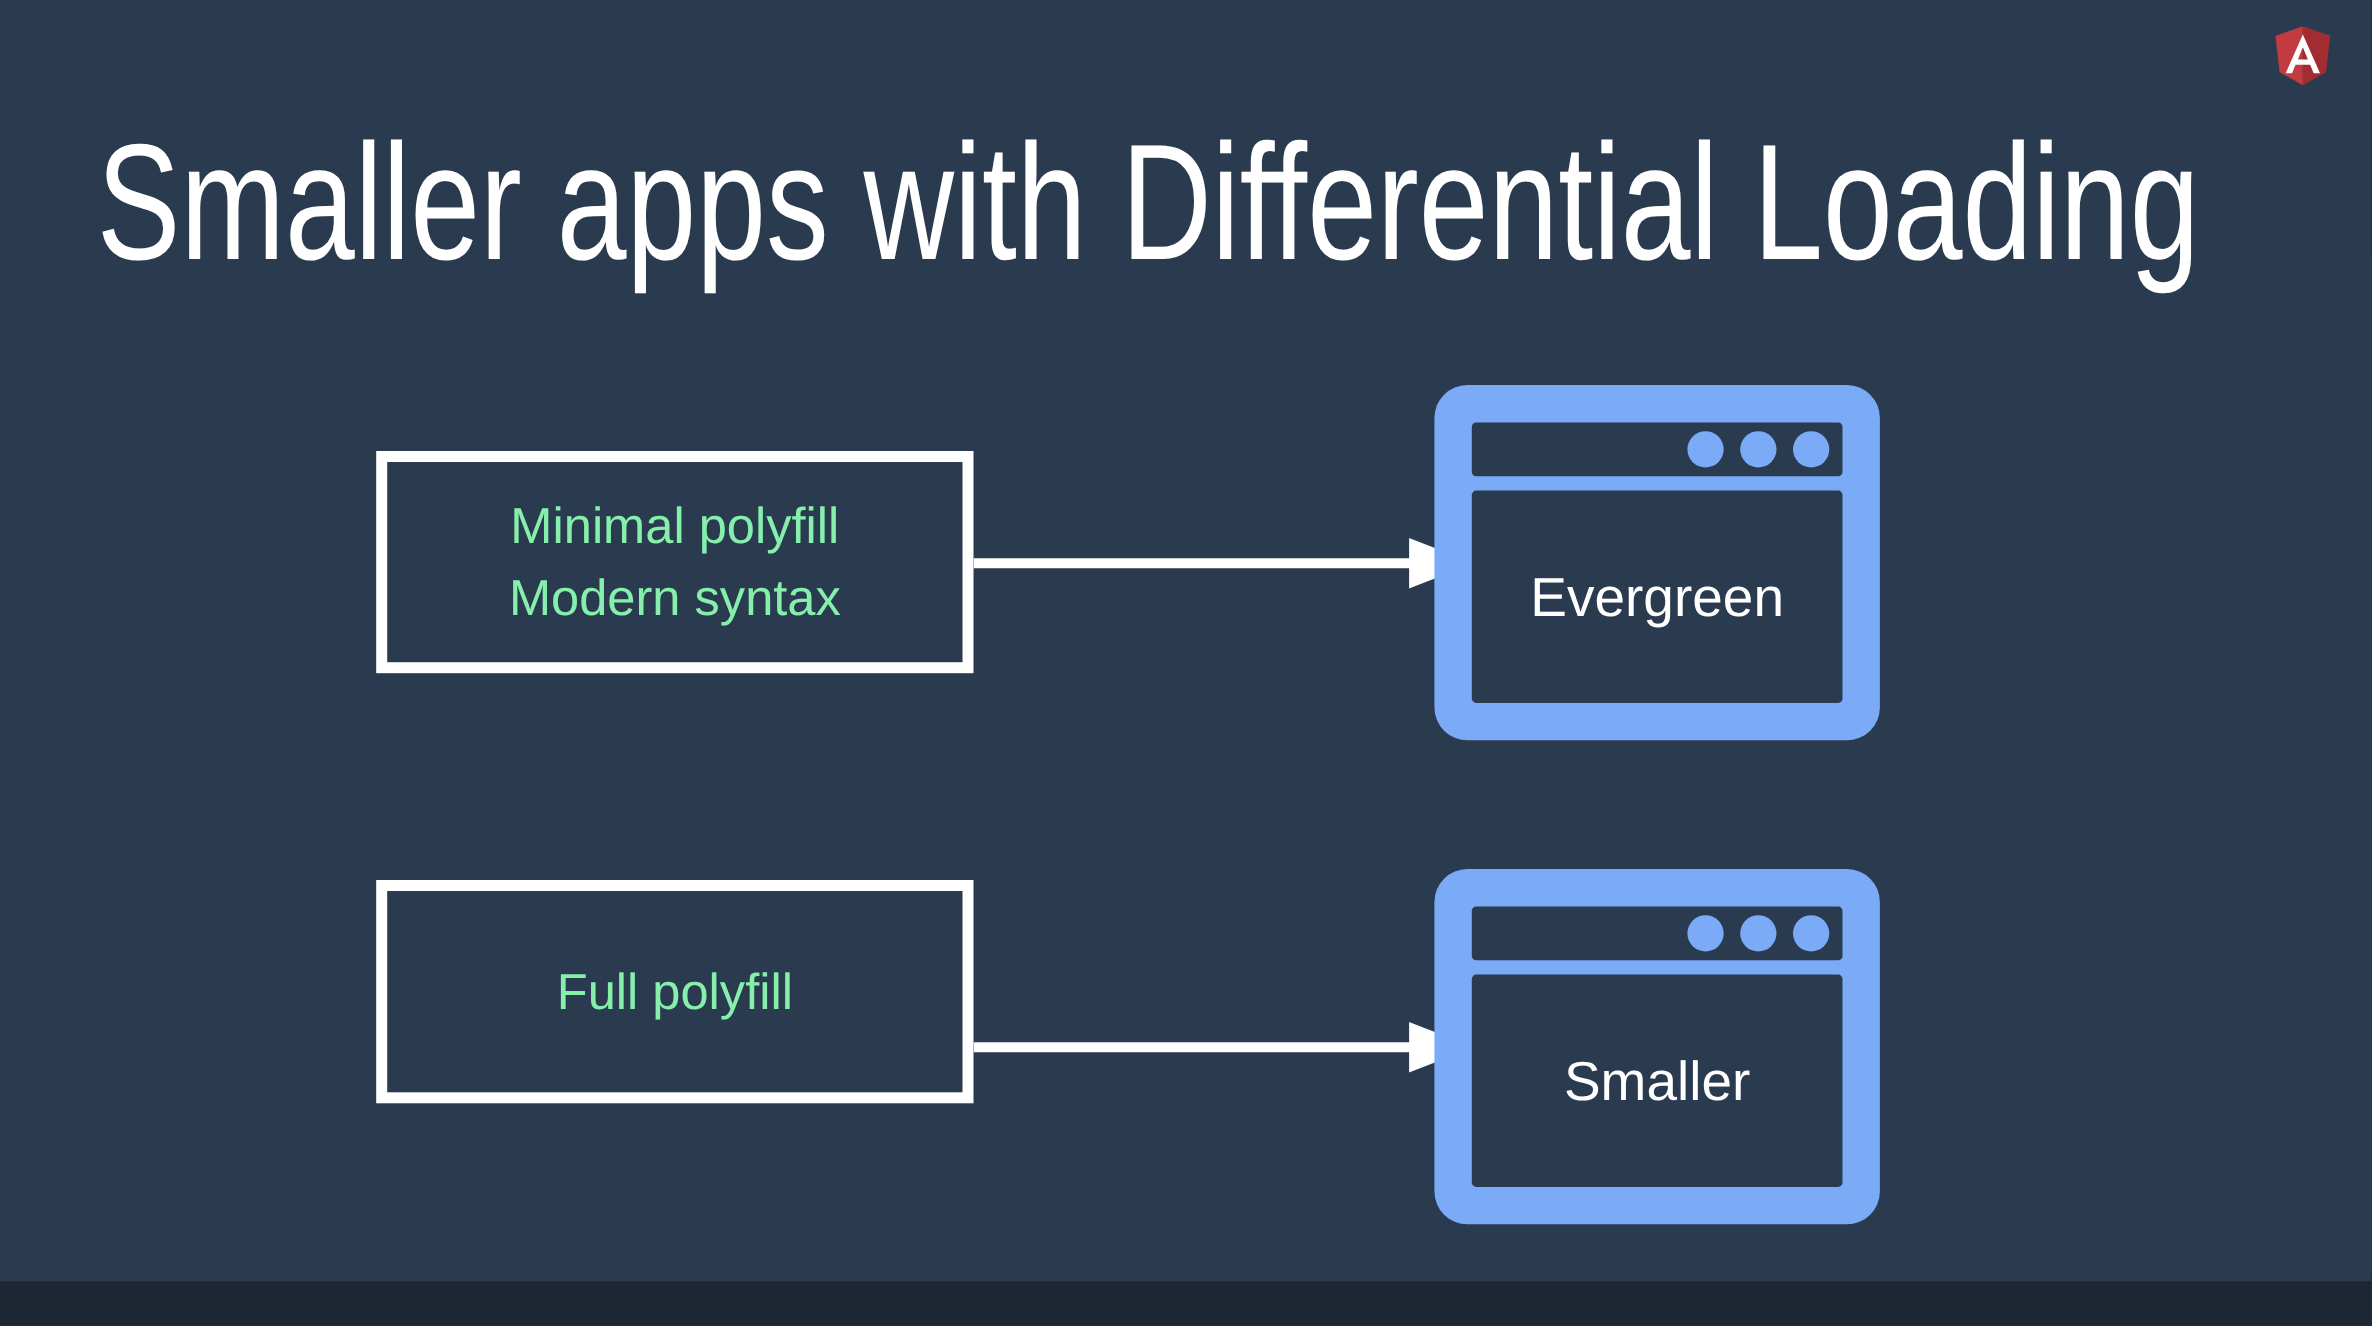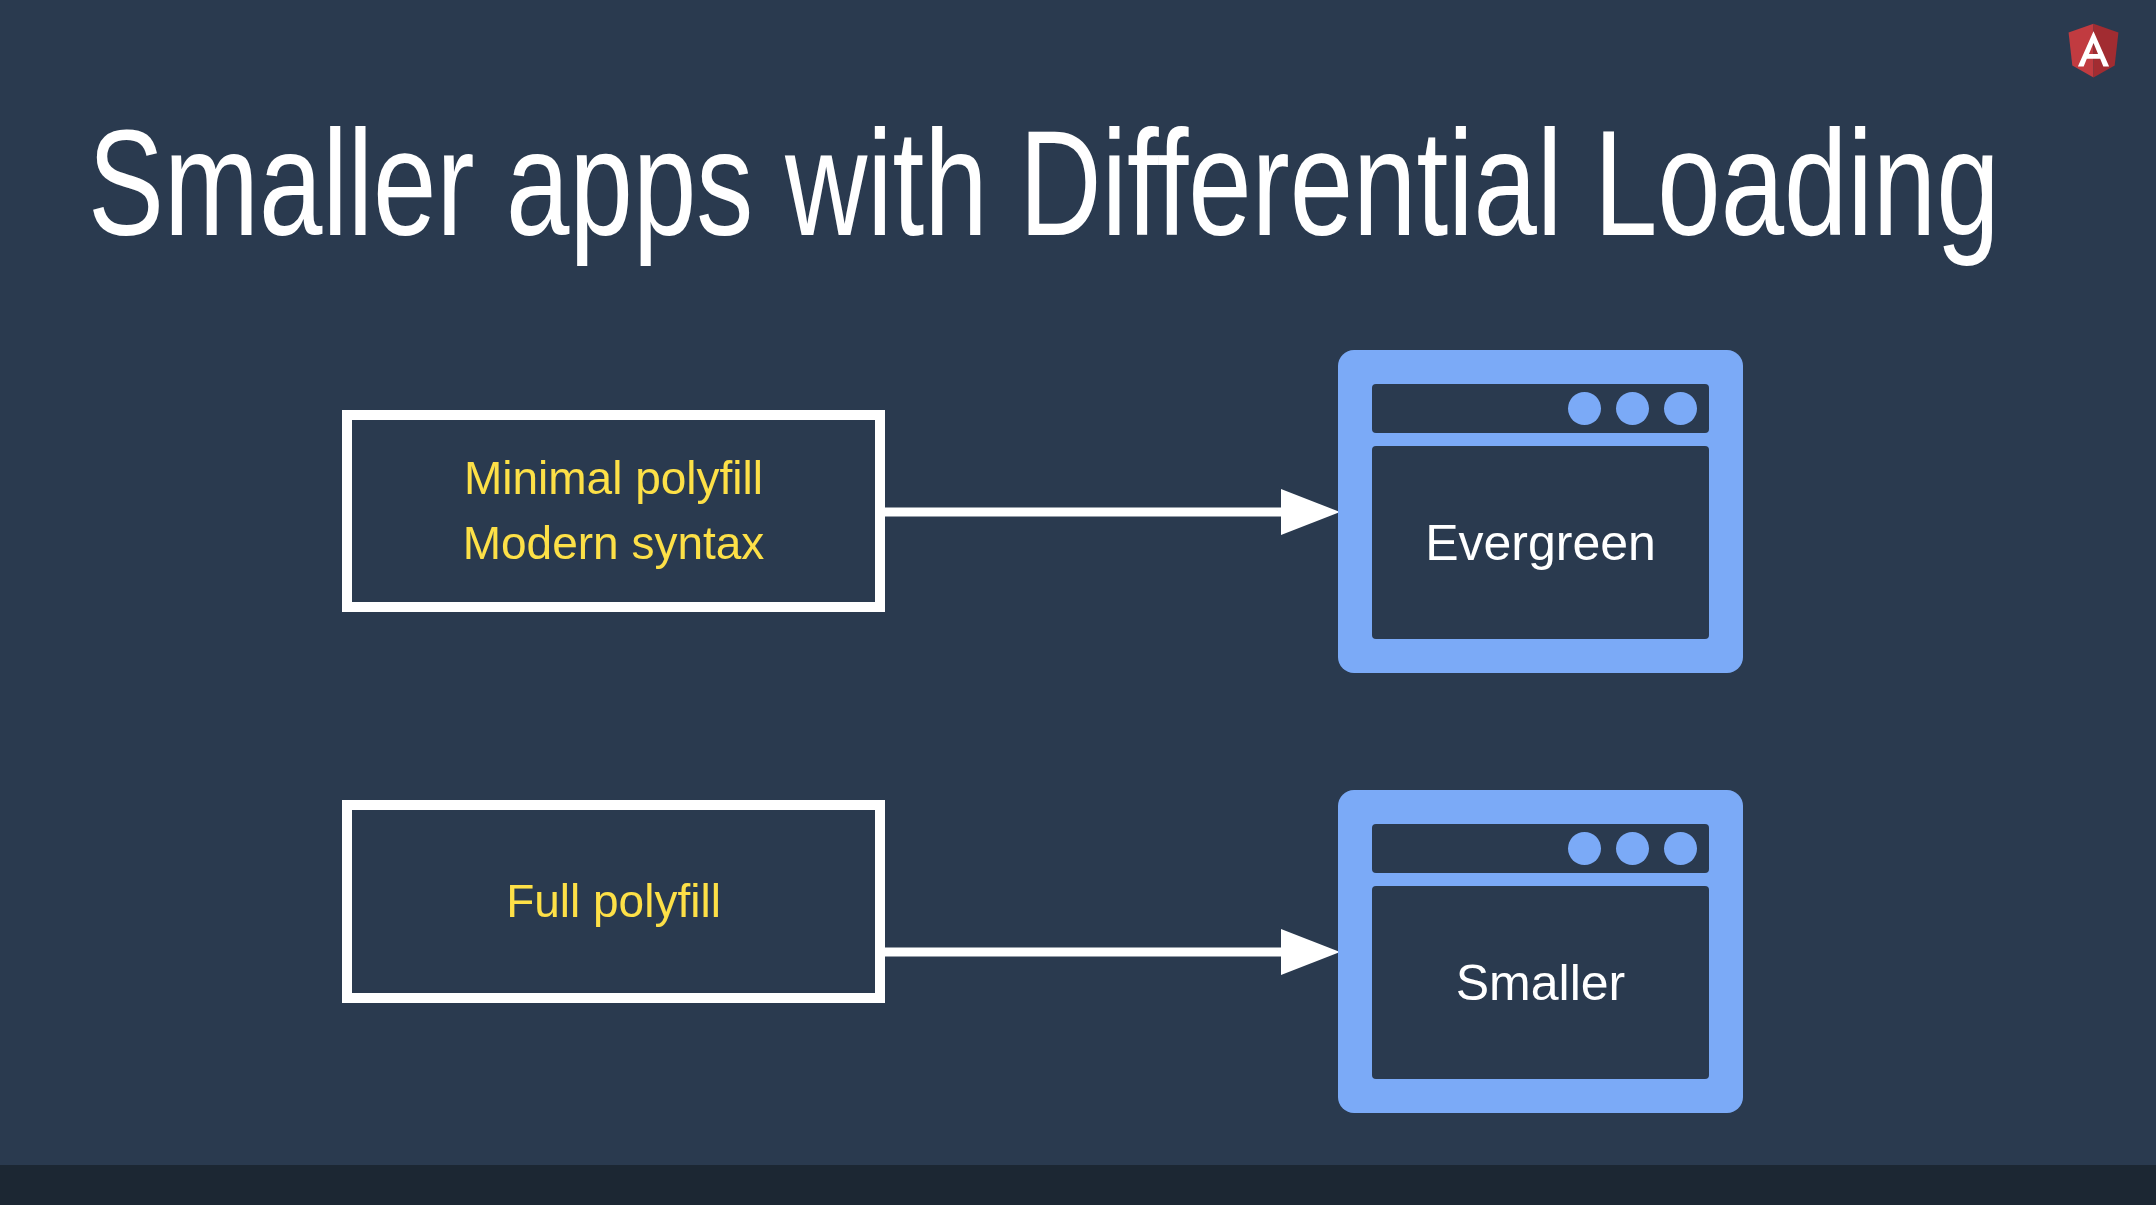--- a/index.html
+++ b/index.html
@@ -49,43 +49,43 @@
     border: 10px solid #FFFFFF;
     box-sizing: border-box;
     background: transparent;
     display: flex;
     flex-direction: column;
     align-items: center;
     justify-content: center;
     text-align: center;
     font-size: 46px;
     line-height: 1.42;
-    color: #fde047;
+    color: #86efac;
   }
   .source-box.row1 { top: 410px; }
   .source-box.row2 { top: 800px; height: 203px; }
 
   
   .arrow {
     position: absolute;
     left: 885px;
     width: 456px;
     height: 60px;
   }
   .arrow.row1 { top: 482px; }
   .arrow.row2 { top: 922px; }
 
   
   .browser {
     position: absolute;
-    left: 1338px;
+    left: 1304px;
     width: 405px;
     height: 323px;
     background: #7BAAF7;
-    border-radius: 16px;
+    border-radius: 30px;
     box-sizing: border-box;
     padding: 34px;
     display: flex;
     flex-direction: column;
     gap: 13px;
   }
   .browser.row1 { top: 350px; }
   .browser.row2 { top: 790px; }
 
   .browser .titlebar {

